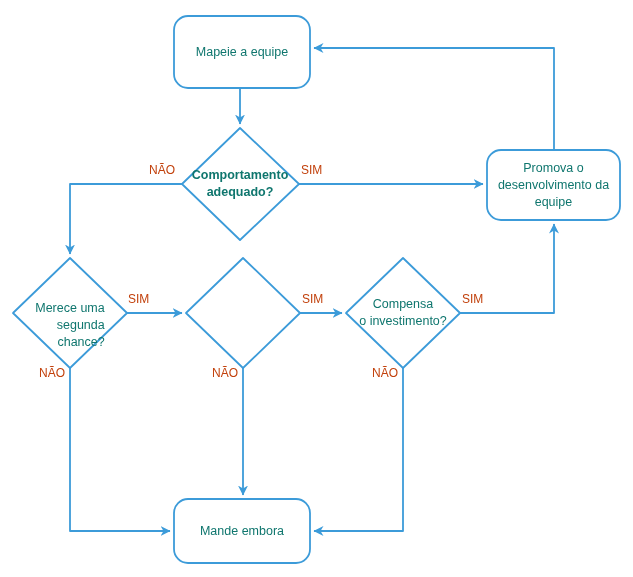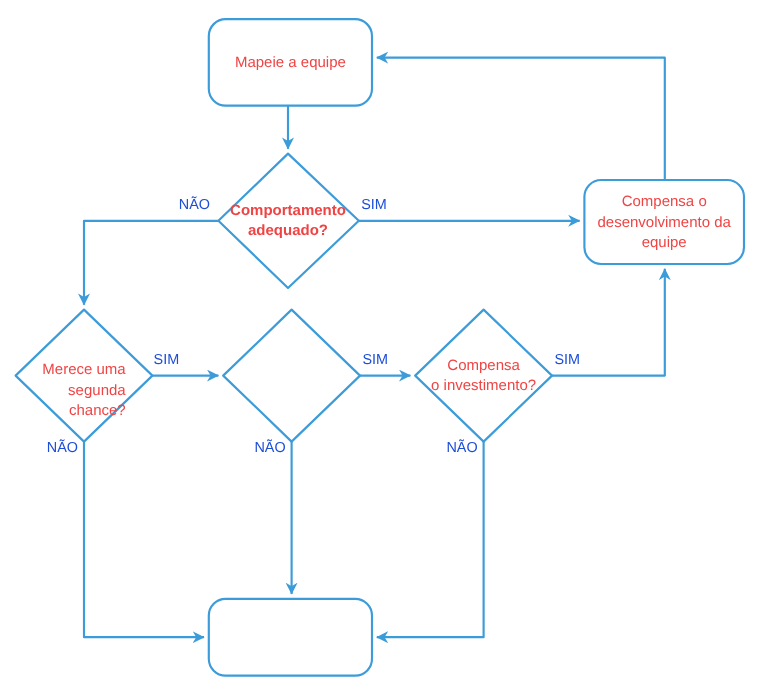--- a/index.html
+++ b/index.html
@@ -23,29 +23,29 @@
     top: 0;
     width: 633px;
     height: 577px;
   }
   .node-label {
     position: absolute;
     display: flex;
     align-items: center;
     justify-content: center;
     text-align: center;
-    color: #ef4444;
+    color: #0f766e;
     font-size: 12.5px;
     line-height: 17px;
     pointer-events: none;
     white-space: pre-line;
   }
   .edge-label {
     position: absolute;
-    color: #1d4ed8;
+    color: #c2410c;
     font-size: 12px;
     line-height: 14px;
     white-space: nowrap;
     pointer-events: none;
   }
 </style>
 </head>
 <body>
 
 <div id="flowchart-canvas">
@@ -94,32 +94,33 @@
       <path d="M403,368 L403,531 L314,531" marker-end="url(#arrowhead)"></path>
 
     </g>
   </svg>
 
   <div class="node-label" style="left:174px; top:16px; width:136px; height:72px;">Mapeie a equipe</div>
 
   <div class="node-label" style="left:175px; top:160px; width:130px; height:48px;font-weight:bold;">Comportamento
 adequado?</div>
 
-  <div class="node-label" style="left:487px; top:150px; width:133px; height:70px;">Compensa o
+  <div class="node-label" style="left:487px; top:150px; width:133px; height:70px;">Promova o
 desenvolvimento da
 equipe</div>
 
   <div class="node-label" style="left:14px; top:299px; width:112px; height:52px;text-align:right;">Merece uma
 segunda
 chance?</div>
 
 
   <div class="node-label" style="left:339px; top:295px; width:128px; height:36px;text-align:center;">Compensa
 o investimento?</div>
 
+  <div class="node-label" style="left:174px; top:499px; width:136px; height:64px;">Mande embora</div>
 
   <div class="edge-label" style="left:149px; top:163px;">NÃO</div>
 
   <div class="edge-label" style="left:301px; top:163px;">SIM</div>
 
   <div class="edge-label" style="left:128px; top:292px;">SIM</div>
 
   <div class="edge-label" style="left:39px; top:366px;">NÃO</div>
 
   <div class="edge-label" style="left:302px; top:292px;">SIM</div>

